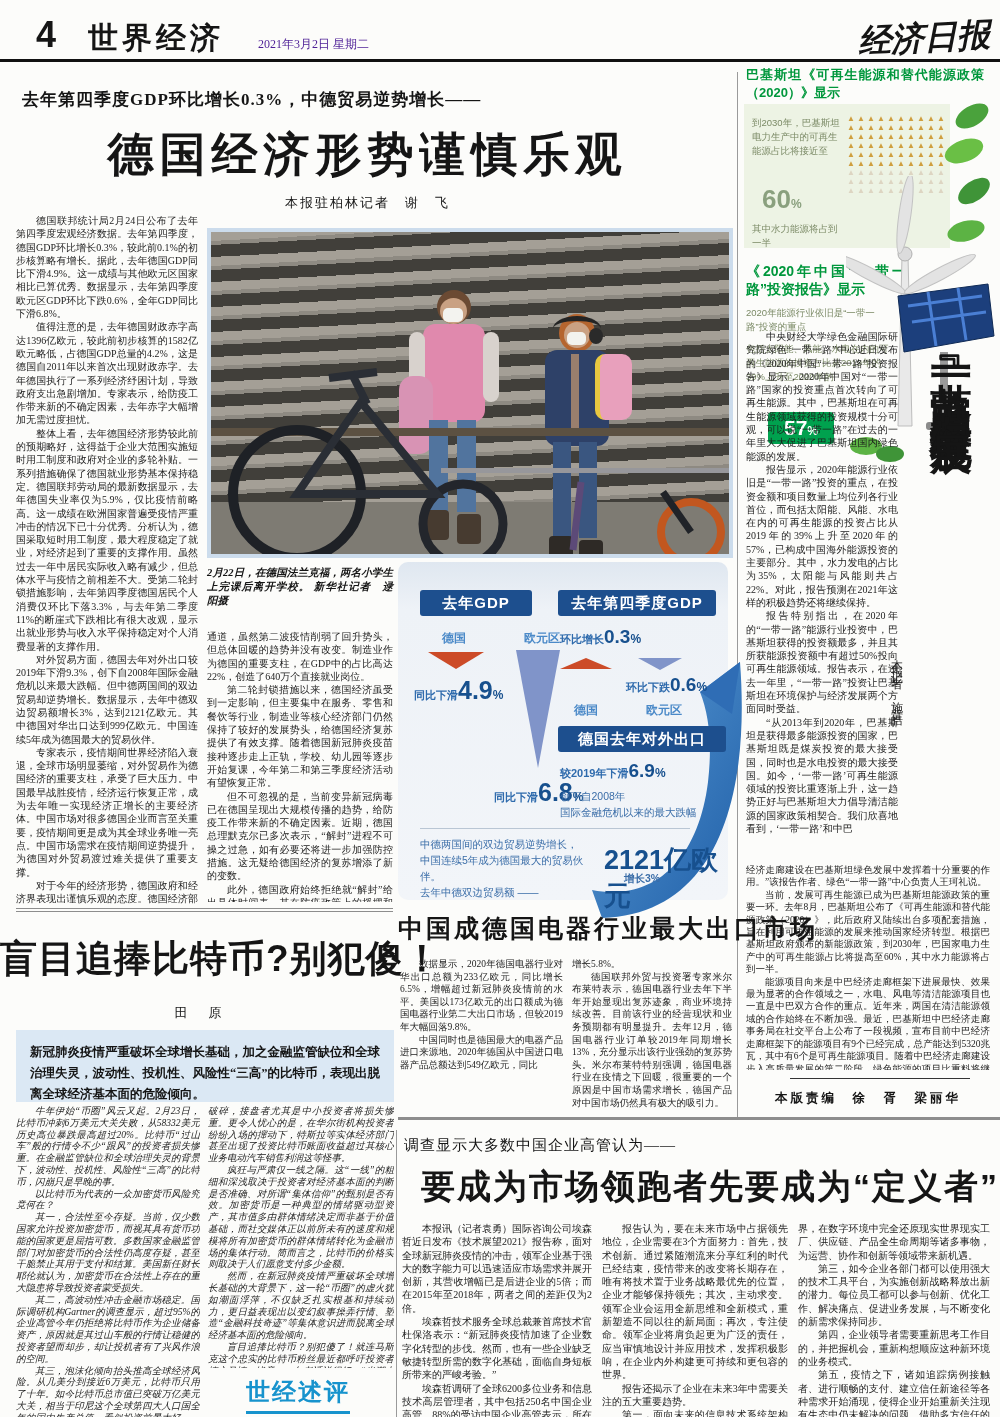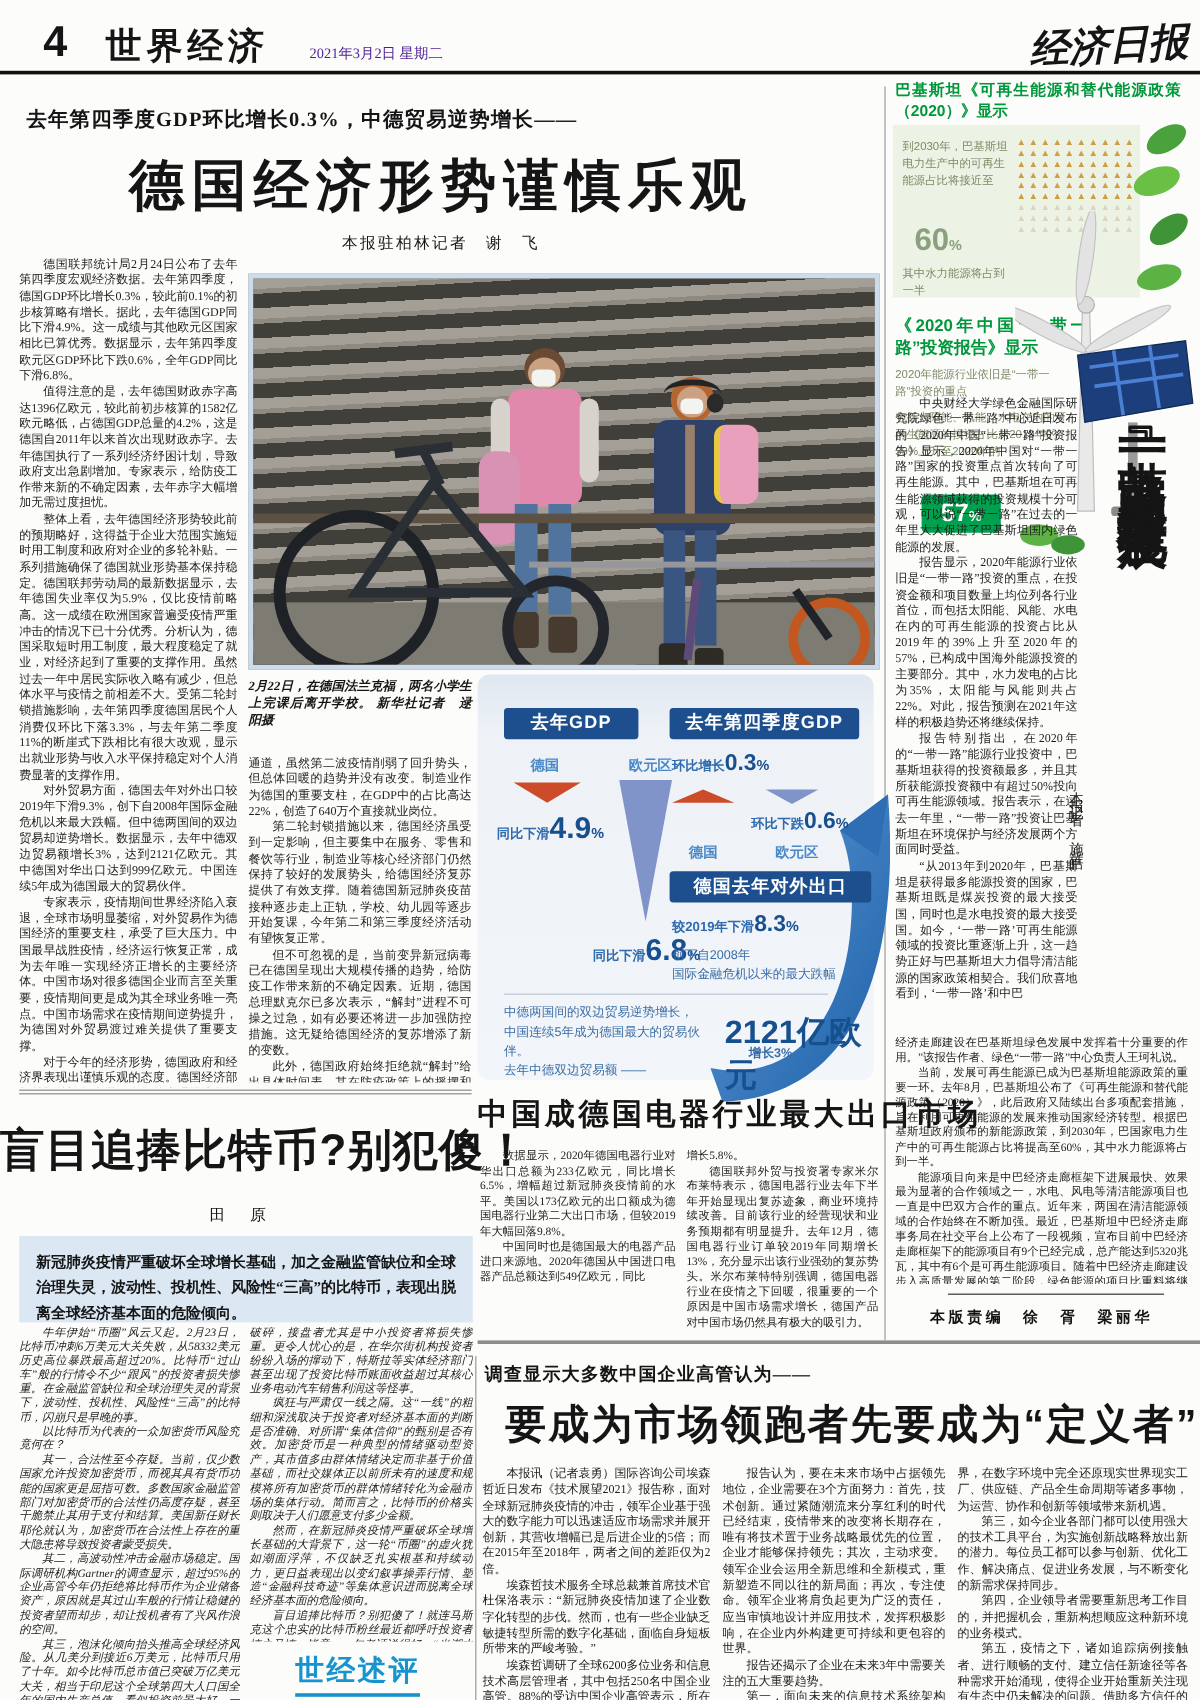--- a/index.html
+++ b/index.html
@@ -39,21 +39,21 @@
   .tri{width:0;height:0;}
   .gnote{color:#3a6da8;font-size:10.5px;line-height:16px;}
   .gbig{color:#17508e;font-size:27px;font-weight:bold;font-family:"Liberation Sans",sans-serif;}
   
   .headline2{font-size:25px;font-weight:900;letter-spacing:3px;white-space:nowrap;}
   
   .headline3{font-size:37px;font-weight:900;letter-spacing:1px;white-space:nowrap;}
   .summary{background:#dbe8f4;font-size:12.5px;line-height:21px;font-weight:bold;text-align:justify;padding:12px 14px;}
   .tagblue{font-size:24px;font-weight:900;color:#1793cd;border-bottom:3px solid #1793cd;padding-bottom:3px;letter-spacing:2px;}
   
-  .kicker2{font-size:15px;font-weight:bold;letter-spacing:1px;}
+  .kicker2{font-size:15px;font-weight:normal;letter-spacing:1px;}
   .headline4{font-size:34px;font-weight:900;letter-spacing:2px;white-space:nowrap;}
   
   .gtitle{color:#00973c;font-size:13px;line-height:18px;font-weight:900;font-family:"Liberation Sans",sans-serif;text-align:justify;}
   .info1box{background:#edf3e4;}
   .infotext{color:#7b8a66;font-size:9.5px;line-height:14px;font-family:"Liberation Sans",sans-serif;}
   .info60{color:#8aa07e;font-size:26px;font-weight:bold;font-family:"Liberation Sans",sans-serif;}
   .pct-sm{font-size:12px;}
   .grid{display:flex;flex-wrap:wrap;}
   .pp{width:10%;font-size:8px;line-height:9px;color:#ddd5c2;text-align:center;}
   .pp.on{color:#cf9f3f;}
@@ -177,21 +177,21 @@
     </div>
     <div class="abs tri" style="left:162px;top:96px;border-left:26px solid transparent;border-right:26px solid transparent;border-bottom:11px solid #cc4b28;"></div>
     <div class="abs tri" style="left:240px;top:96px;border-left:22px solid transparent;border-right:22px solid transparent;border-top:12px solid #8094c9;"></div>
     <div class="abs" style="left:228px;top:112px;">
       <span class="gpre">环比下跌</span><span class="gnum sm">0.6</span><span class="gnum gpct">%</span>
     </div>
     <div class="abs glabel" style="left:176px;top:140px;">德国</div>
     <div class="abs glabel" style="left:248px;top:140px;">欧元区</div>
     <div class="abs bluebox" style="left:160px;top:164px;width:168px;">德国去年对外出口</div>
     <div class="abs" style="left:162px;top:198px;">
-      <span class="gpre">较2019年下滑</span><span class="gnum sm">8.3</span><span class="gnum gpct">%</span>
+      <span class="gpre">较2019年下滑</span><span class="gnum sm">6.9</span><span class="gnum gpct">%</span>
     </div>
     <div class="abs gnote" style="left:162px;top:226px;width:170px;">
       <div>创下自2008年</div>
       <div>国际金融危机以来的最大跌幅</div>
     </div>
     <div class="abs" style="left:22px;top:266px;width:270px;border-top:1px solid #b9c6d4;"></div>
     <div class="abs gnote" style="left:22px;top:274px;width:180px;">
       <div>中德两国间的双边贸易逆势增长，</div>
       <div>中国连续5年成为德国最大的贸易伙伴。</div>
       <div>去年中德双边贸易额 ——</div>

